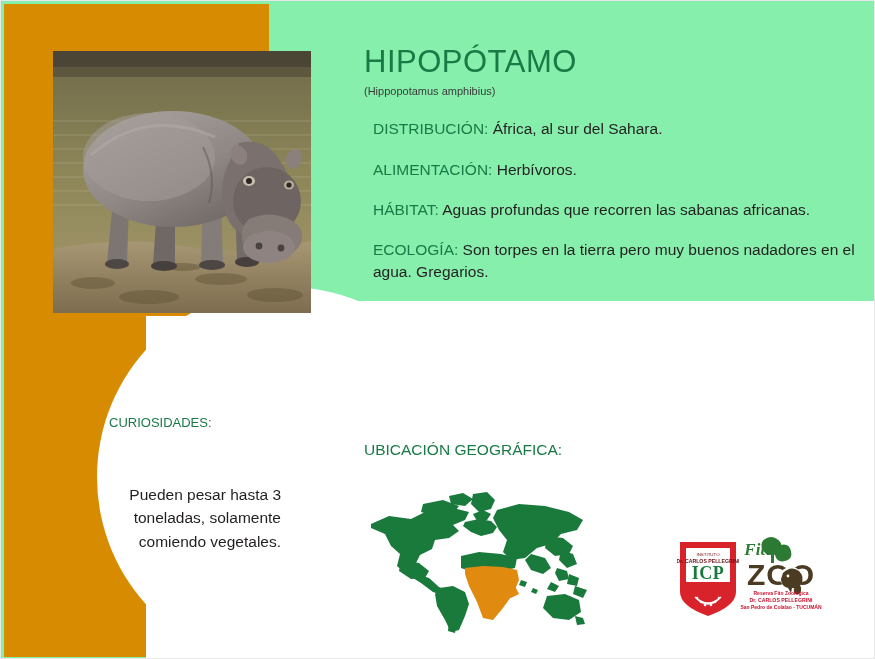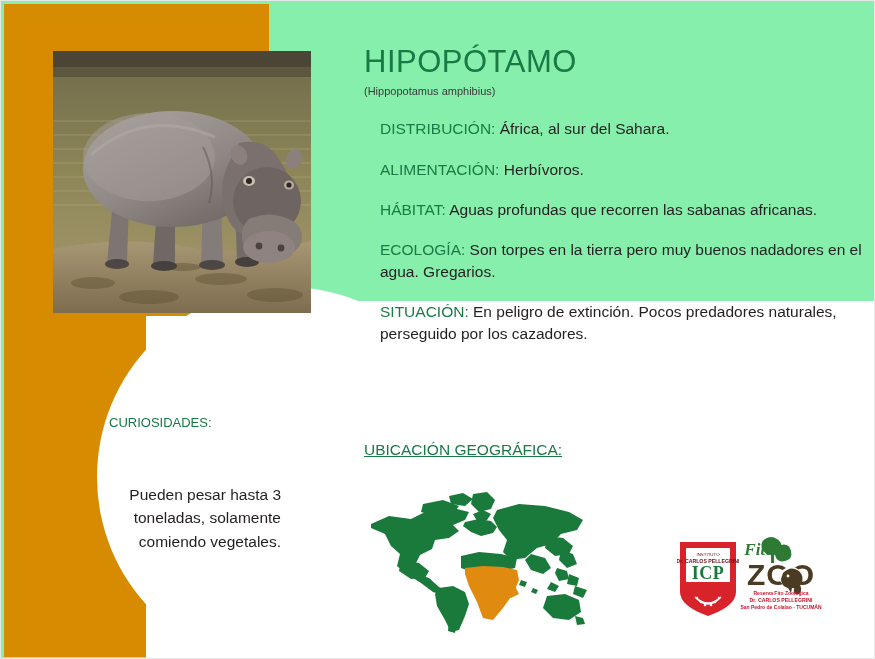--- a/index.html
+++ b/index.html
@@ -73,21 +73,21 @@
     margin:0 0 6px 0;
     line-height:1.1;
   }
   .subtitle{
     color:#3a3a3a;
     font-size:11px;
     margin:0 0 20px 0;
     line-height:1.2;
   }
   .field{
-    margin:0 0 19px 16px;
+    margin:0 0 19px 9px;
     font-size:15.5px;
     line-height:1.38;
     color:#222222;
   }
   .field .lbl{color:#1a7a46;}
   .field .val{color:#231f20;}
 
   
   .curiosidades-head{
     position:absolute;
@@ -107,21 +107,20 @@
     z-index:6;
   }
 
   
   .ubicacion-head{
     position:absolute;
     left:363px; top:440px;
     color:#1a7a46;
     font-size:15.5px;
     z-index:6;
-    text-decoration:underline;
   }
 
   
   .worldmap{
     position:absolute;
     left:360px; top:487px;
     width:240px; height:145px;
     z-index:6;
   }
   .worldmap svg{display:block;width:240px;height:145px;}
@@ -232,24 +231,20 @@
       <span class="val">Herbívoros.</span>
     </p>
     <p class="field">
       <span class="lbl">HÁBITAT:</span>
       <span class="val">Aguas profundas que recorren las sabanas africanas.</span>
     </p>
     <p class="field">
       <span class="lbl">ECOLOGÍA:</span>
       <span class="val">Son torpes en la tierra pero muy buenos nadadores en el agua. Gregarios.</span>
     </p>
-    <p class="field">
-      <span class="lbl">SITUACIÓN:</span>
-      <span class="val">En peligro de extinción. Pocos predadores naturales, perseguido por los cazadores.</span>
-    </p>
   </div>
 
   <div class="curiosidades-head">CURIOSIDADES:</div>
   <div class="curiosidades-body">Pueden pesar hasta 3 toneladas, solamente comiendo vegetales.</div>
 
   <div class="ubicacion-head">UBICACIÓN GEOGRÁFICA:</div>
 
   <div class="worldmap">
     <svg viewBox="0 0 240 145">
       <g fill="#1a7a3c">

